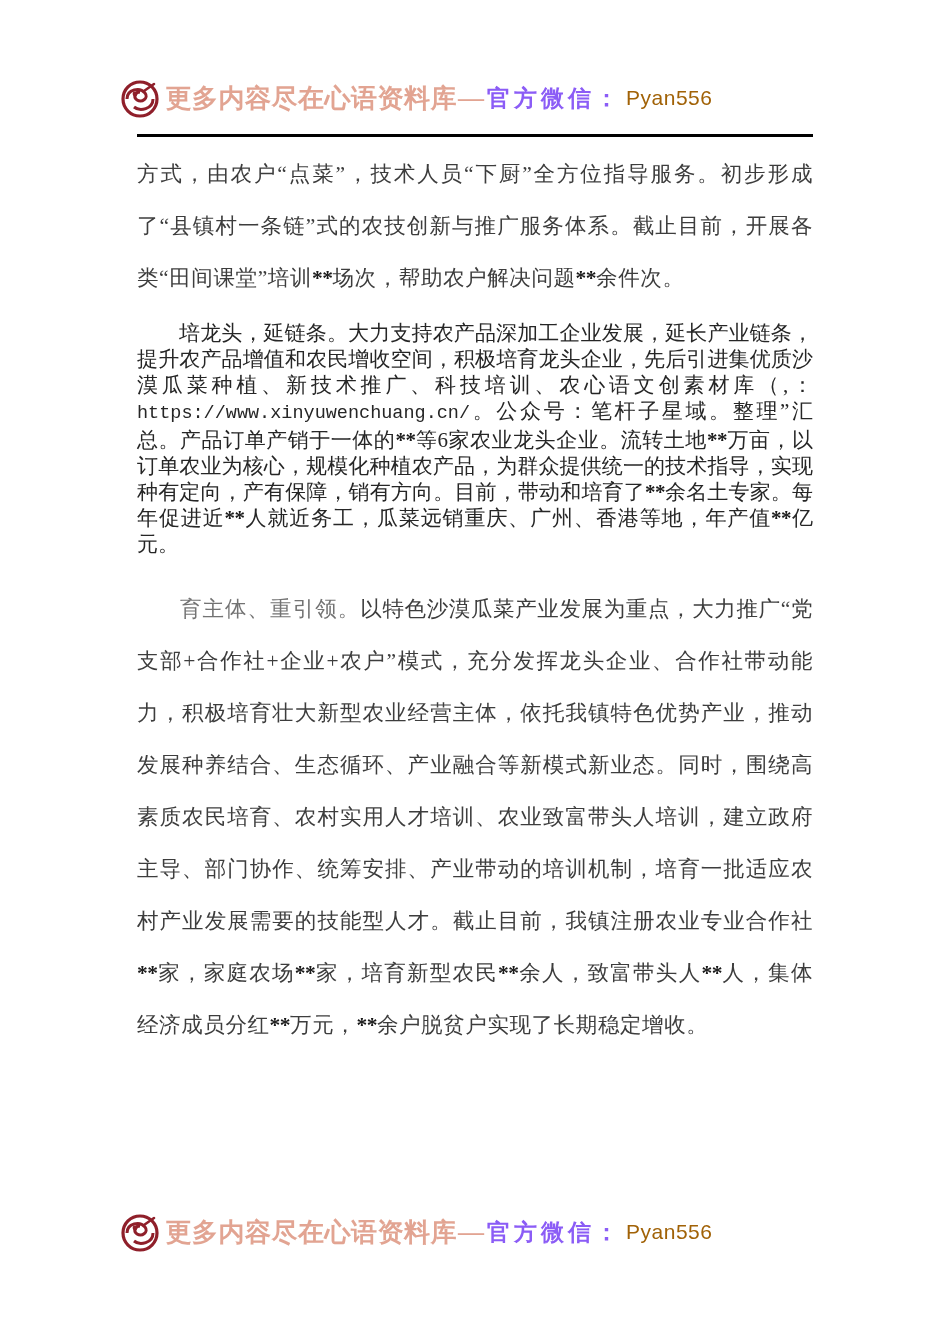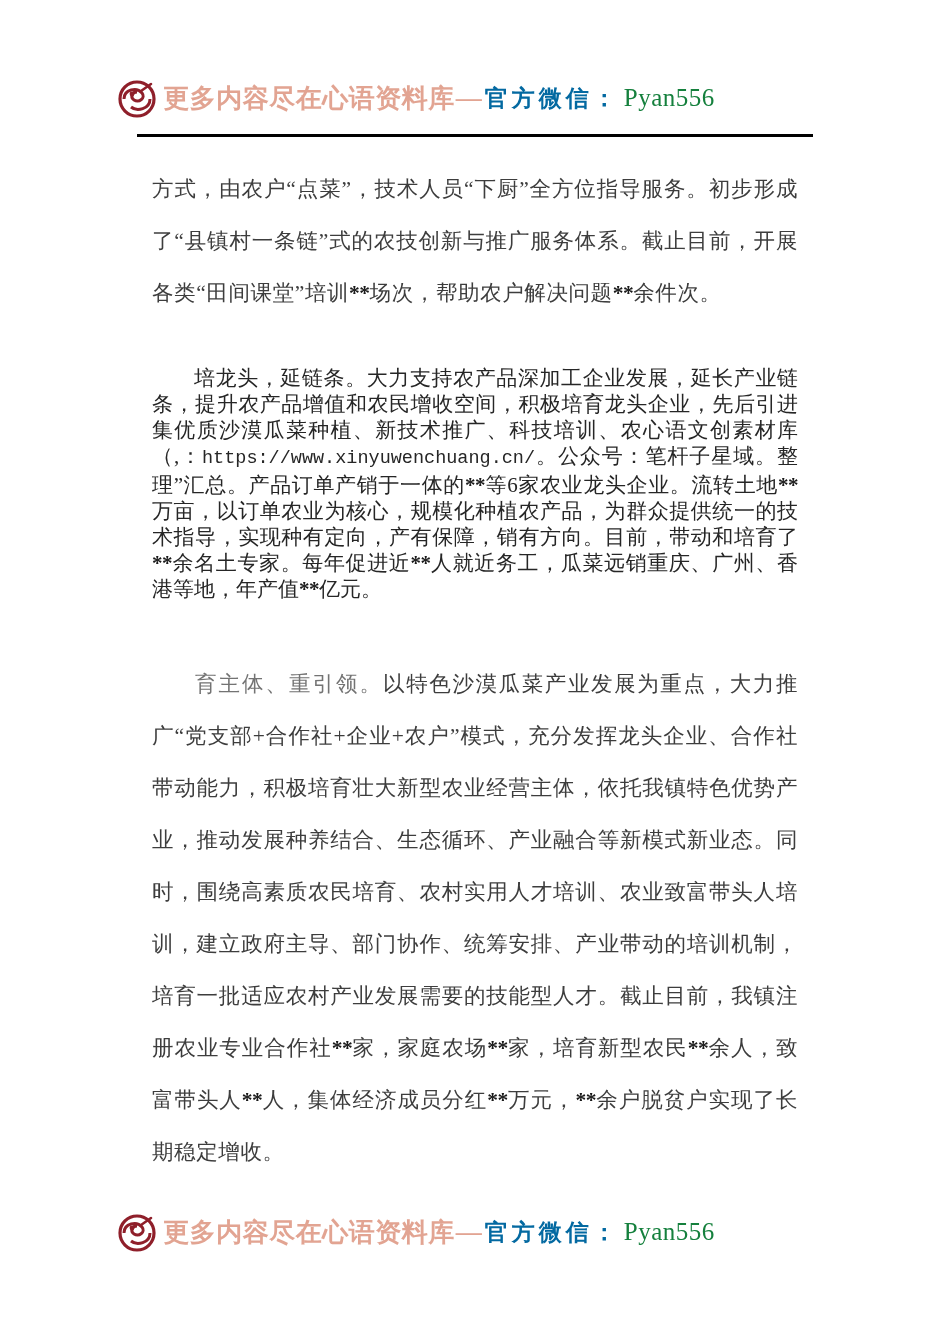--- a/index.html
+++ b/index.html
@@ -58,29 +58,29 @@
     font-size: 26px;
     font-weight: 700;
     color: #e2a492;
     padding: 0 1px;
   }
   .wm-cn2 {
     font-family: "Liberation Serif", "DejaVu Serif", serif;
     font-size: 23px;
     font-weight: 700;
     letter-spacing: 4px;
-    color: #0369a1;
+    color: #8b5cf6;
     padding-left: 2px;
   }
   .wm-id {
-    font-family: Liberation Serif, serif;
-    font-size: 25px;
+    font-family: Liberation Sans, sans-serif;
+    font-size: 21px;
     font-weight: 400;
     letter-spacing: 0.5px;
-    color: #15803d;
+    color: #a16207;
     padding-left: 4px;
   }
 
   
   .hrule {
     position: absolute;
     left: 137px;
     top: 134px;
     width: 676px;
     height: 3px;
@@ -89,21 +89,21 @@
 
   
   .content {
     position: absolute;
     left: 137px;
     top: 148px;
     width: 676px;
   }
 
   p {
-    margin: 15px;
+    margin: 0;
     text-align: justify;
     text-justify: inter-ideograph;
   }
 
   
   .p-airy {
     font-size: 21.5px;
     line-height: 52px;
     letter-spacing: 0.6px;
     color: #3d3d3d;

